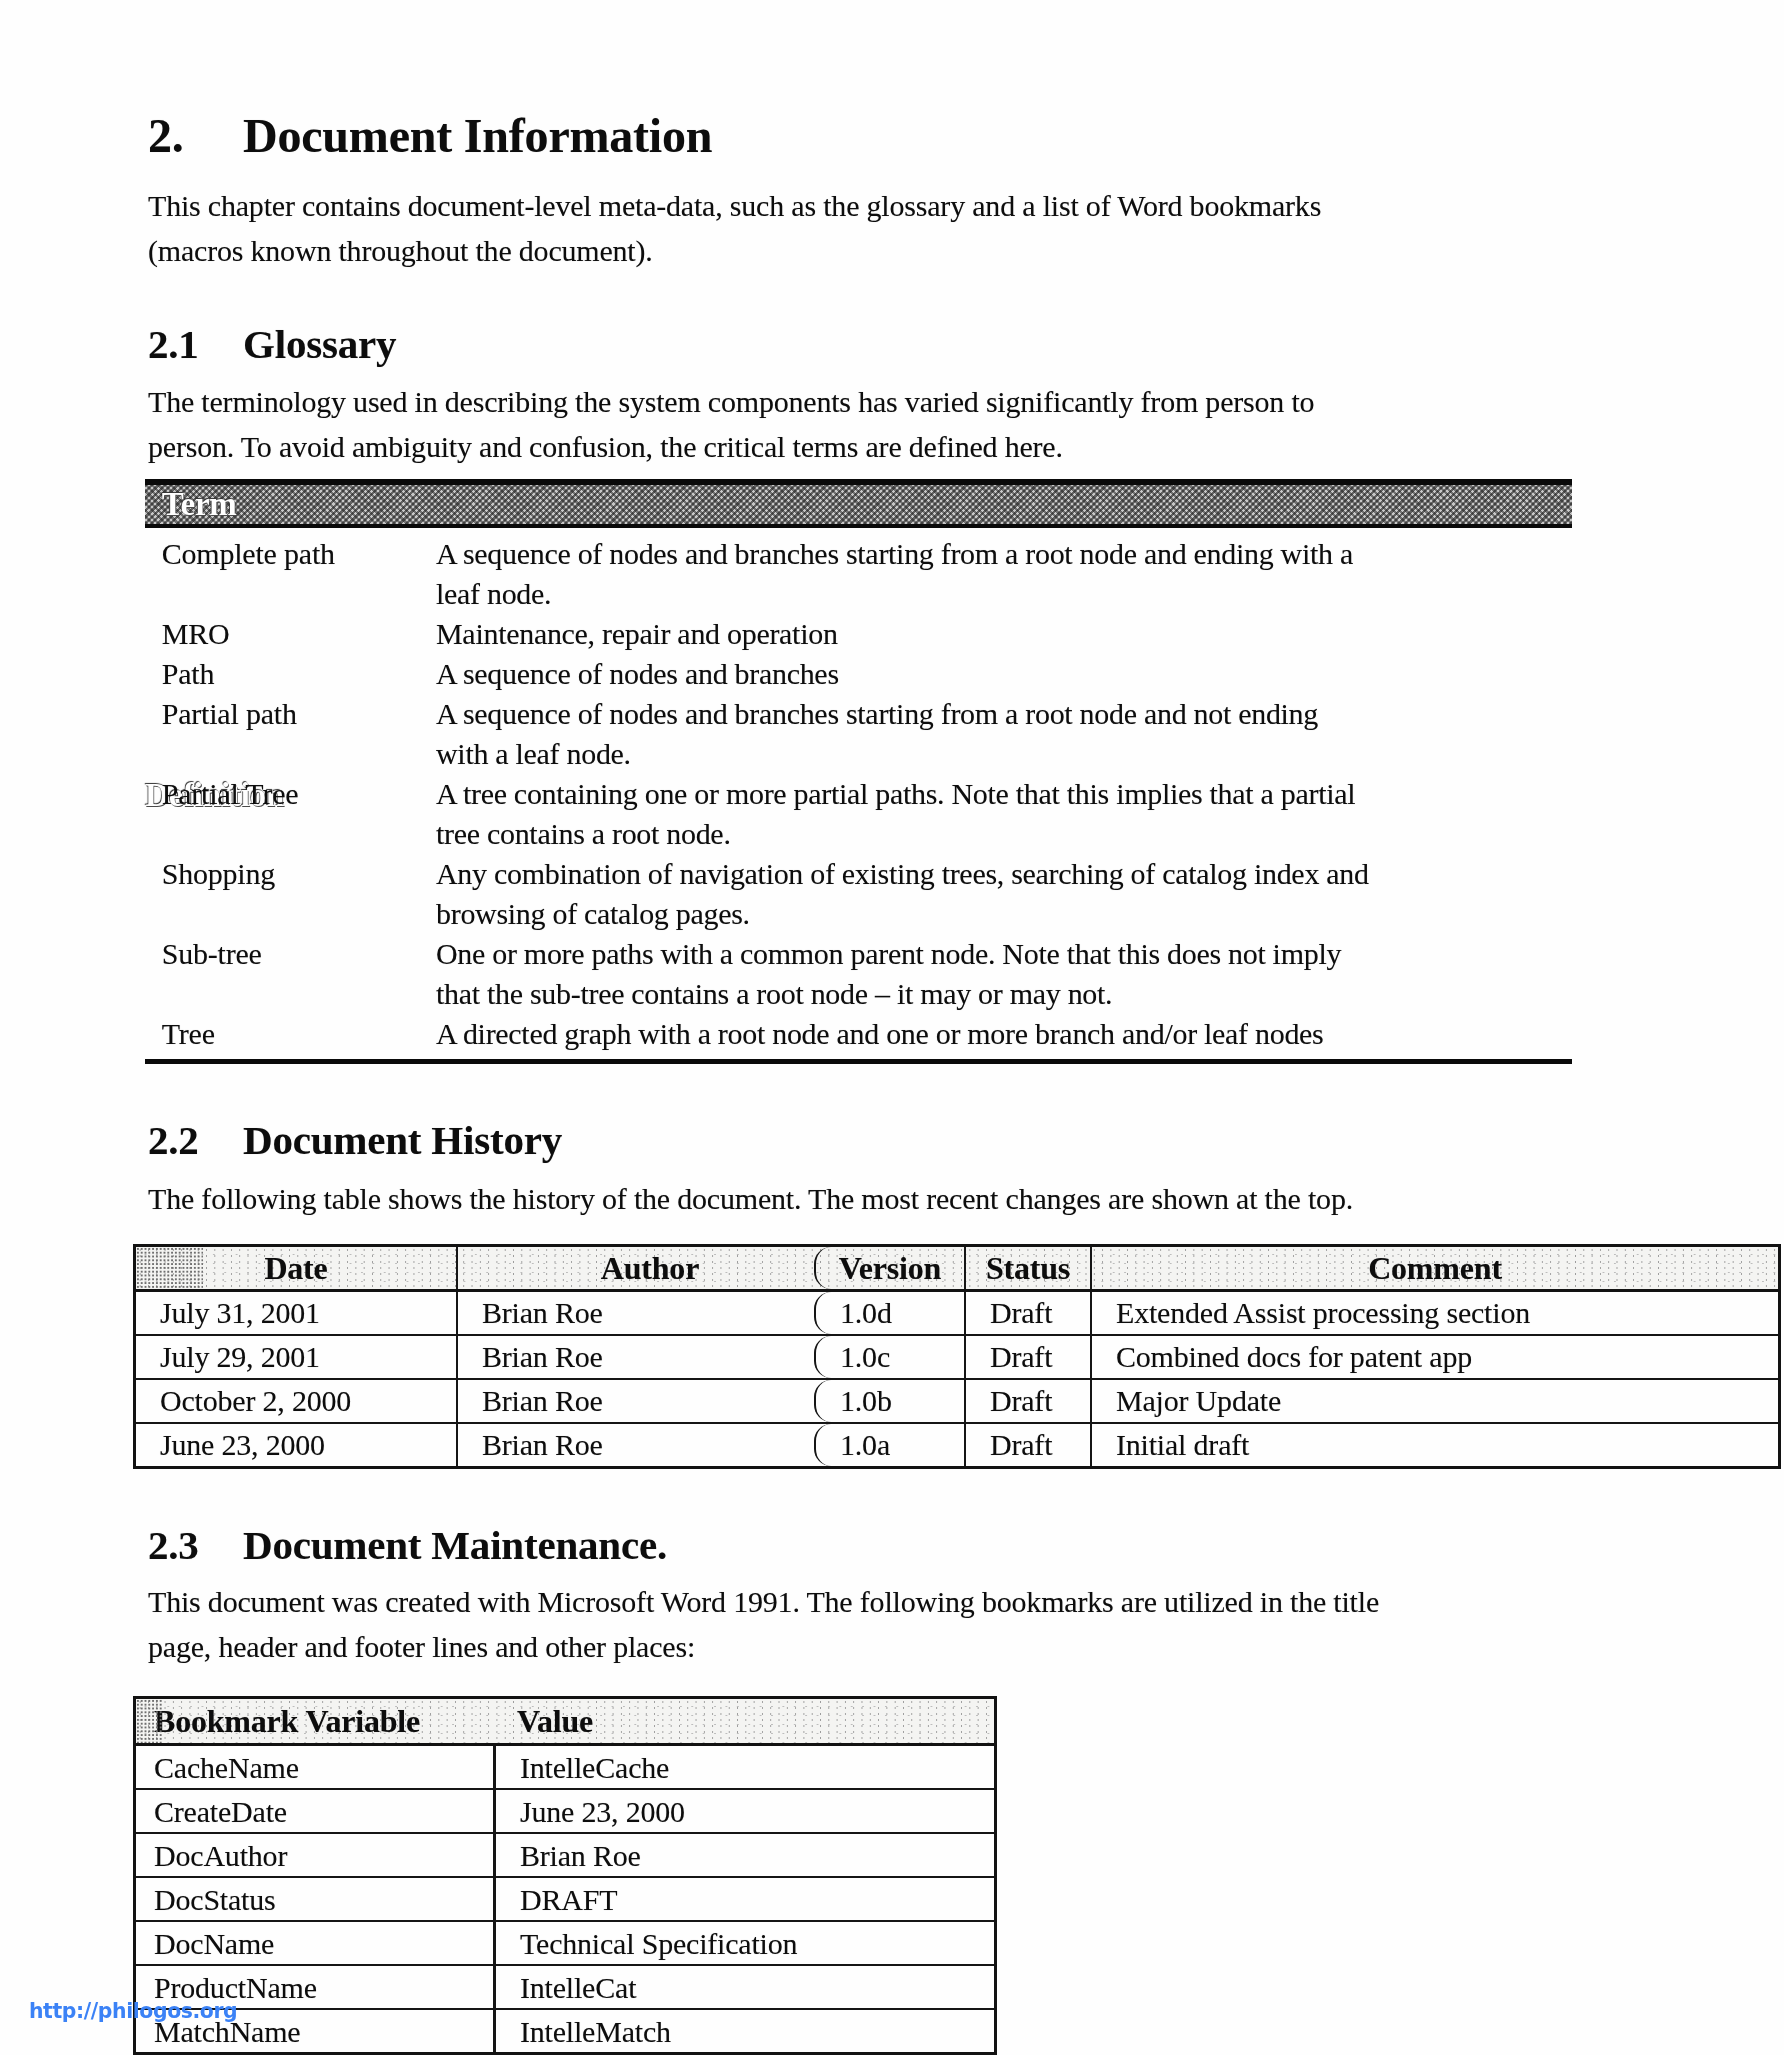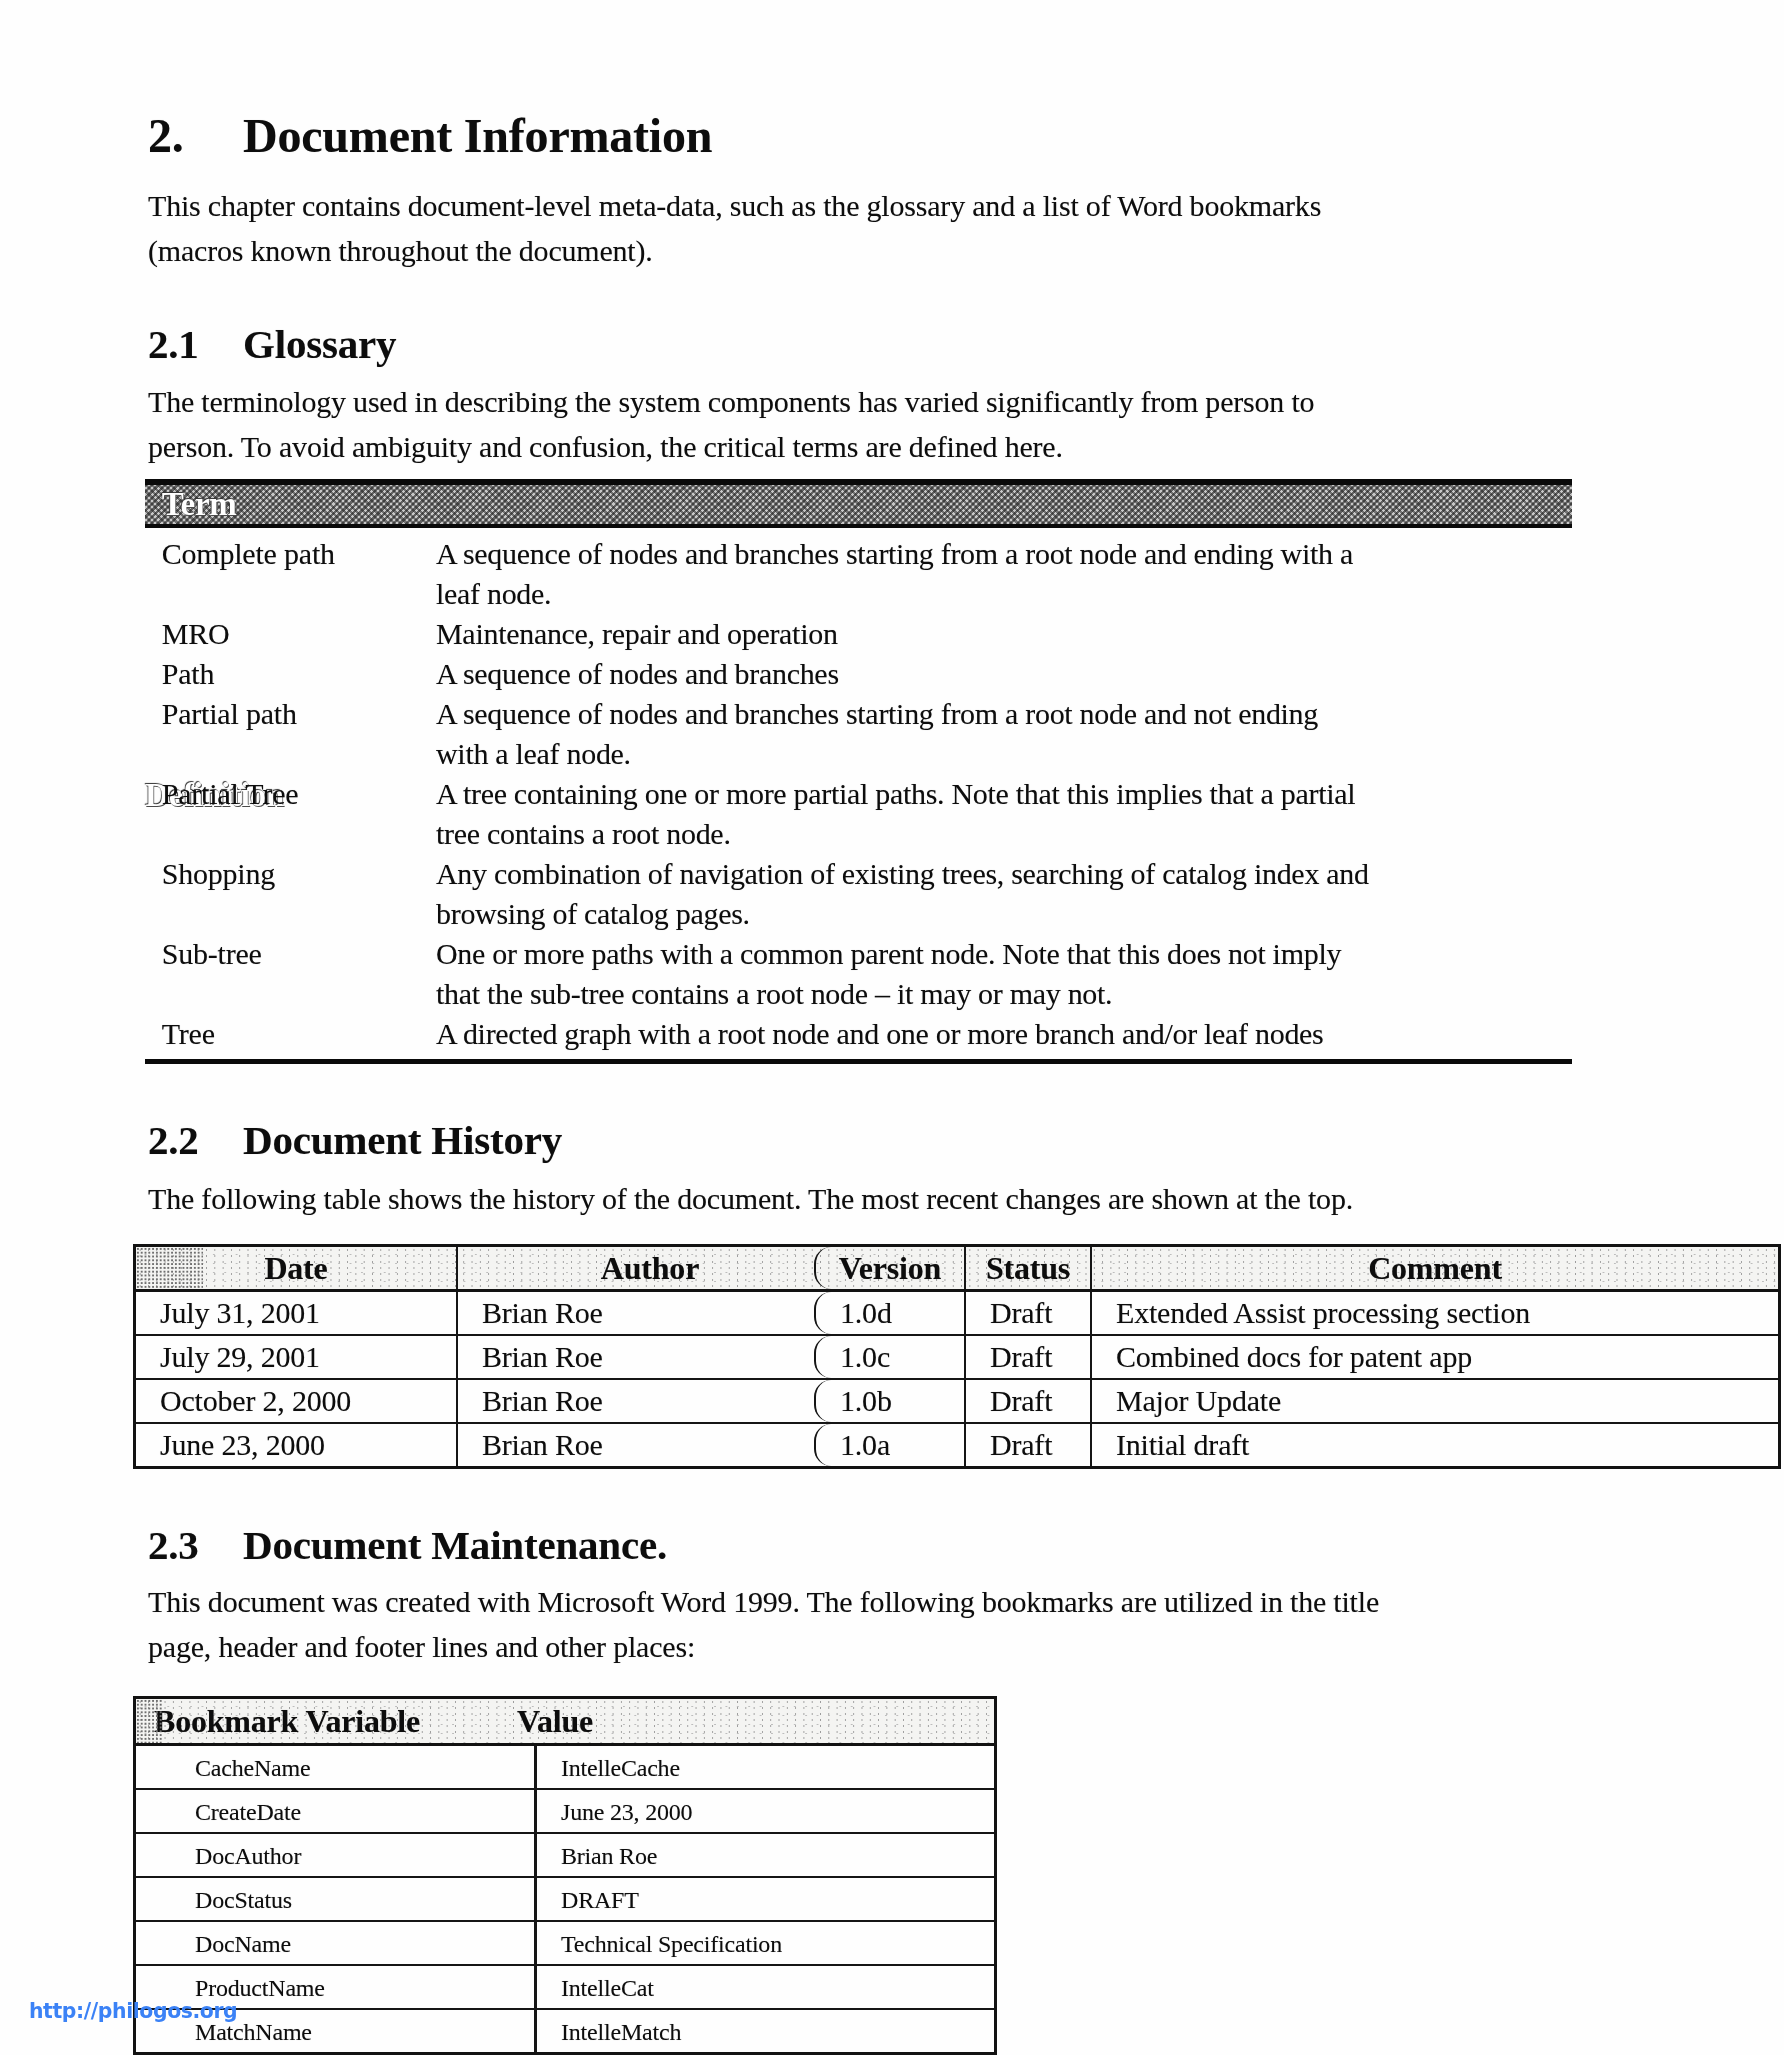--- a/index.html
+++ b/index.html
@@ -73,21 +73,21 @@
   .hc1{width:358px;flex:0 0 358px;padding-left:28px;}
   .hc2{width:150px;flex:0 0 150px;border-radius:17px;}
   .hc3{width:126px;flex:0 0 126px;}
   .hc4{flex:1;}
   .hist-row .hc{padding:1.5px 0 0 24px;text-align:left;}
 
   
   .bm-table{width:864px;margin:27px 0 0 -15px;border:3.8px solid #121212;box-sizing:border-box;}
   .bm-head{display:flex;height:44px;border-bottom:3px solid #121212;
            font-weight:bold;font-size:32px;line-height:44px;}
-  .bm-row{display:flex;height:42px;font-size:24px;line-height:40px;border-bottom:2.3px solid #151515;padding-left:41px;}
+  .bm-row{display:flex;height:42px;font-size:30px;line-height:40px;border-bottom:2.3px solid #151515;}
   .bm-row:last-child{border-bottom:none;}
   .bc{box-sizing:border-box;}
   .bc0{width:357px;flex:0 0 357px;padding-left:18px;}
   .bc1{flex:1;border-left:3px solid #151515;padding-left:24px;}
   .bm-row .bc{padding-top:1.5px;}
 
   .watermark{
     position:absolute;left:29px;top:1999px;
     font-family:"DejaVu Sans", sans-serif;
     font-weight:bold;font-size:20.4px;letter-spacing:-0.4px;
@@ -200,21 +200,21 @@
       <span class="hc hc2">1.0a</span>
       <span class="hc hc3">Draft</span>
       <span class="hc hc4">Initial draft</span>
     </div>
   </div>
 
   <div class="h2" style="margin-top:55px;">
     <span class="hnum">2.3</span>
     <span>Document Maintenance.</span>
   </div>
-  <p class="para" style="margin-top:13.6px;">This document was created with Microsoft Word 1999. The following bookmarks are utilized in the title
+  <p class="para" style="margin-top:13.6px;">This document was created with Microsoft Word 1991. The following bookmarks are utilized in the title
 page, header and footer lines and other places:</p>
 
   <div class="bm-table">
     <div class="bm-head speckle patch narrow">
       <span class="bc bc0">Bookmark Variable</span>
       <span class="bc bc1" style="border-left:none;">Value</span>
     </div>
     <div class="bm-row" style="">
       <span class="bc bc0">CacheName</span>
       <span class="bc bc1">IntelleCache</span>

